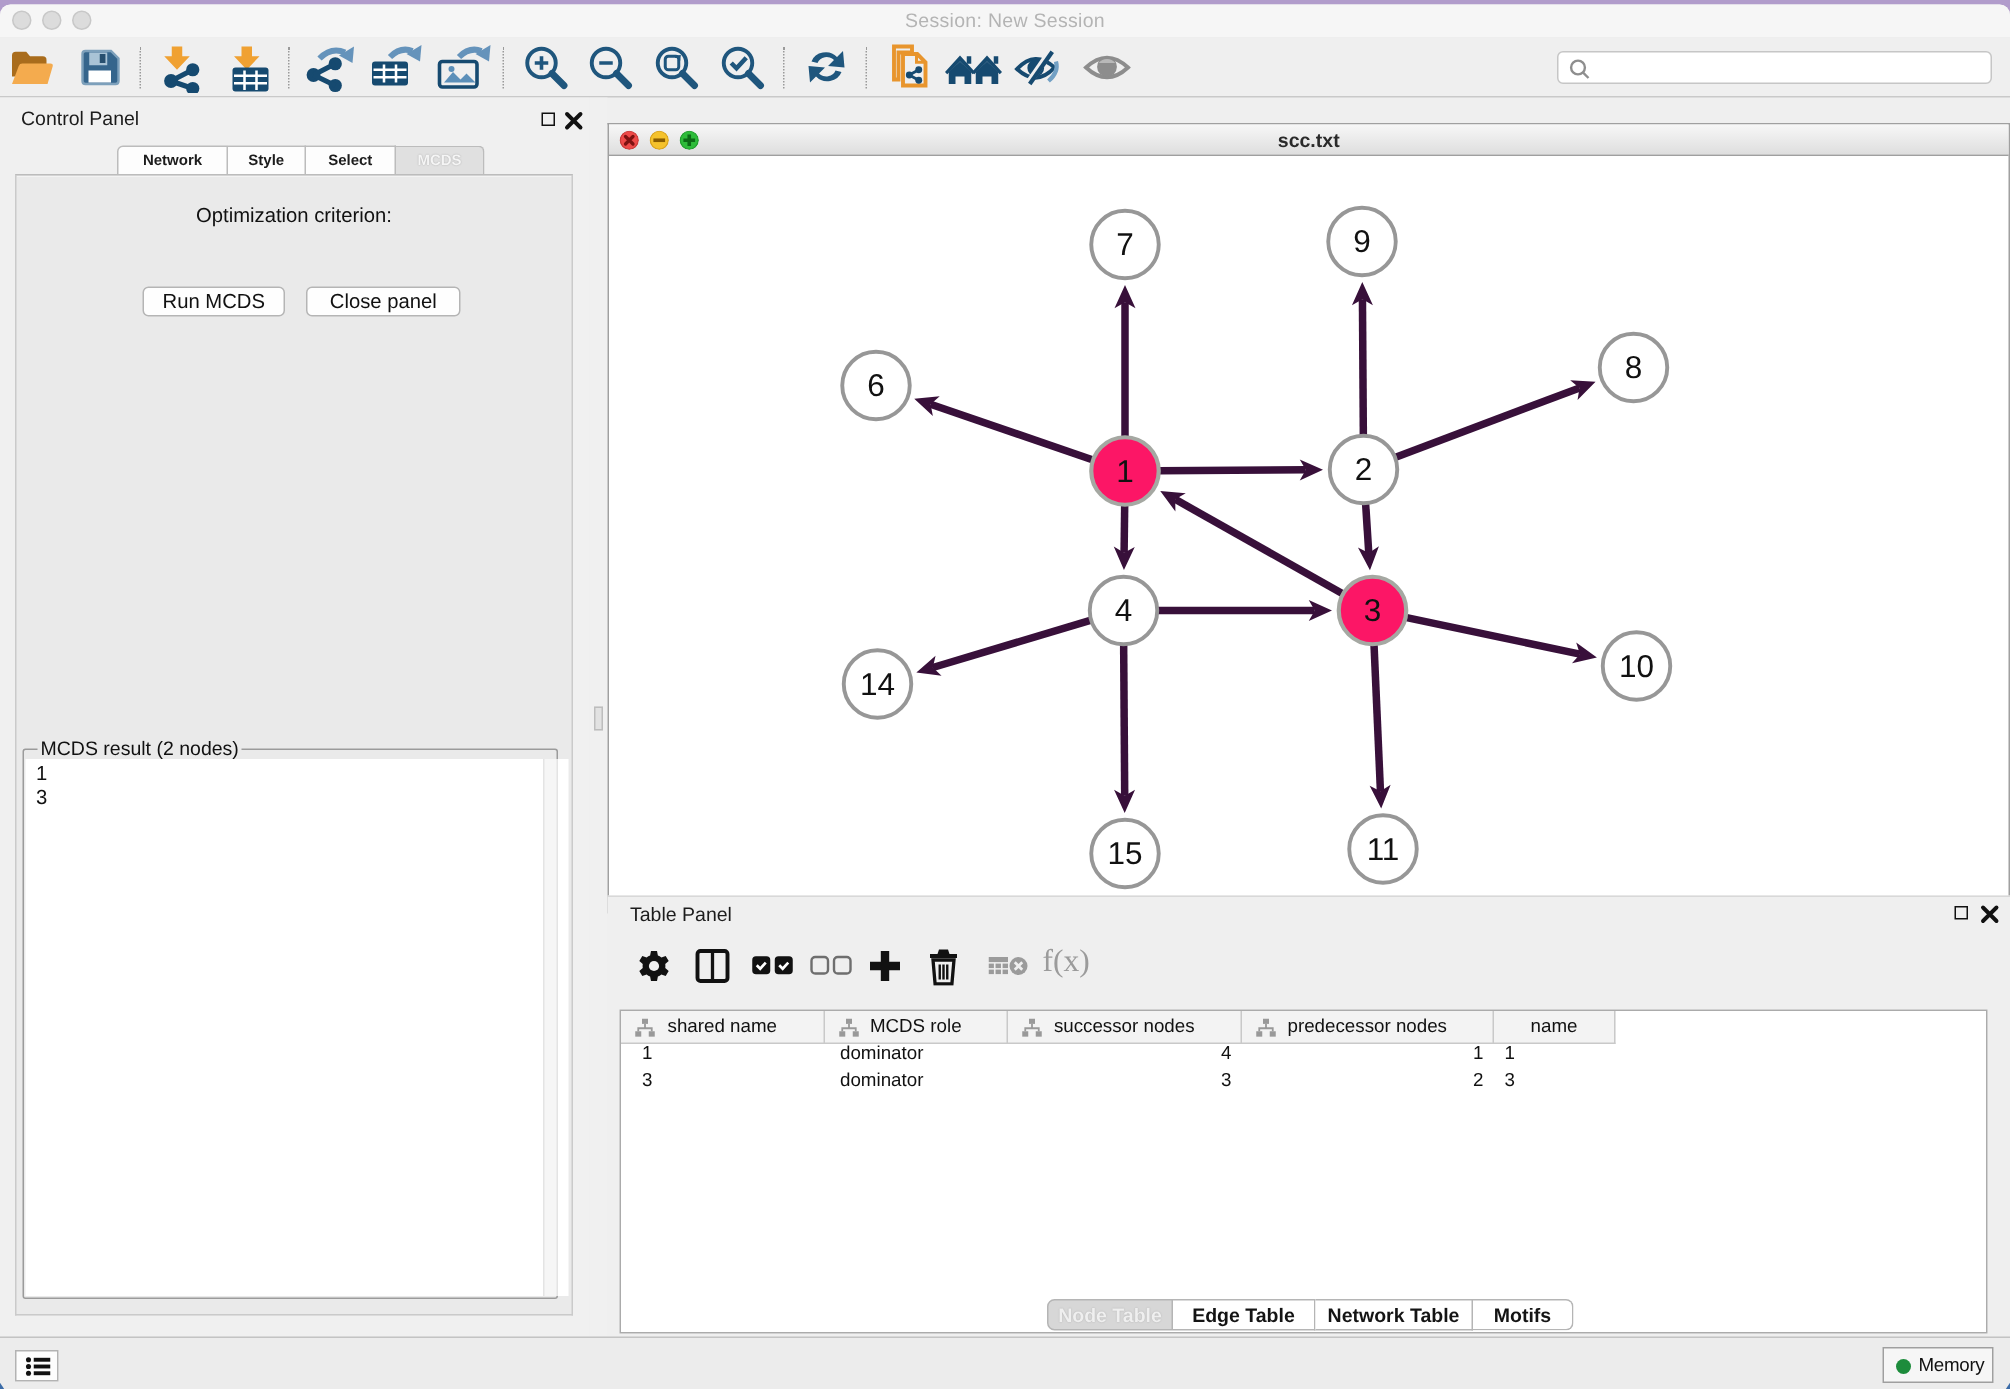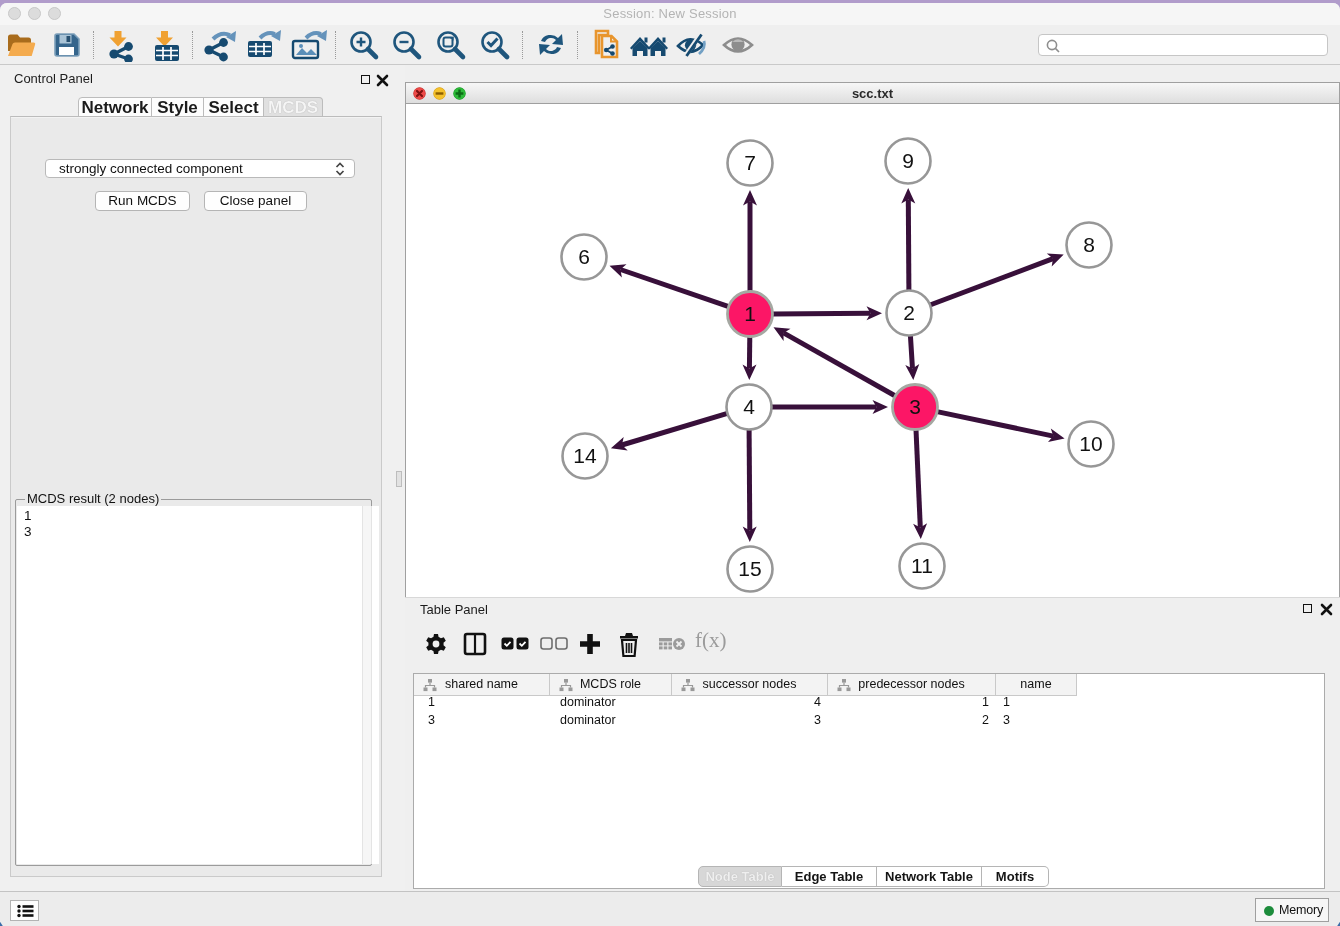--- a/index.html
+++ b/index.html
@@ -13,21 +13,21 @@
 
 #toolbar { position:absolute; left:0; top:22px; width:1340px; height:40px; background:#efefef; border-bottom:1px solid #c9c9c9; }
 .tsep { position:absolute; top:6px; height:28px; width:0; border-left:1px dotted #9a9a9a; }
 .ticon { position:absolute; top:3px; }
 #searchbox { position:absolute; left:1038px; top:9px; width:290px; height:22px; background:#fff; border:1px solid #c6c6c6; border-radius:4px; }
 
 #cpanel { position:absolute; left:0; top:62px; width:393px; height:826px; background:#f0f0f0; }
 #cpanel-title { position:absolute; left:14px; top:6px; font-size:13px; color:#1c1c1c; }
 .wbtn-sq { position:absolute; top:10px; width:9px; height:9px; border:1.5px solid #111; }
 
-.tab { position:absolute; top:32px; height:20px; background:#fdfdfd; border:1px solid #bcbcbc; font-size:17px; font-weight:700; color:#1c1c1c; text-align:center; line-height:19px; }
+.tab { position:absolute; top:32px; height:20px; background:#fdfdfd; border:1px solid #bcbcbc; font-size:10px; font-weight:700; color:#1c1c1c; text-align:center; line-height:19px; }
 .tabsel { background:#e0e0e0; color:#f5f5f5; text-shadow:0 0 1px #9f9f9f; }
 #cpane { position:absolute; left:10px; top:51px; width:372px; height:761px; background:#eaeaea; border:1px solid #cacaca; border-top:1px solid #bcbcbc; box-shadow:inset 0 1px 0 #f3f3f3; }
 #optlabel { position:absolute; left:0; top:19px; width:100%; text-align:center; font-size:13.5px; color:#111; }
 #dropdown { position:absolute; left:34px; top:42px; width:310px; height:19px; background:#fff; border:1px solid #b9b9b9; border-radius:4px; font-size:13.5px; color:#111; line-height:17px; padding-left:13px; }
 .btn { position:absolute; top:74px; height:20px; background:#fefefe; border:1px solid #b5b5b5; border-radius:4px; font-size:13.5px; color:#111; text-align:center; line-height:18px; }
 
 #mcdsgroup { position:absolute; left:4px; top:382px; width:357px; height:367px; border:1px solid #9b9b9b; border-radius:2px; }
 #mcdslabel { position:absolute; left:9px; top:-9px; background:#eaeaea; padding:0 2px; font-size:13px; color:#111; }
 #mcdsarea { position:absolute; left:1px; top:6px; width:362px; height:358px; background:#fff; }
 #mcdsarea .ln { position:absolute; left:7px; font-size:13.5px; color:#111; }
@@ -204,26 +204,21 @@
   <div id="cpanel-title">Control Panel</div>
   <div class="wbtn-sq" style="left:361px"></div>
   <svg style="position:absolute;left:376px;top:9px" width="13" height="13" viewBox="0 0 13 13">
         <path d="M2 2 L11 11 M11 2 L2 11" stroke="#111" stroke-width="2.6" stroke-linecap="round"></path>
       </svg>
   <div class="tab" style="left:78px;width:74px;border-radius:4px 0 0 0">Network</div>
   <div class="tab" style="left:152px;width:52px;border-left:none">Style</div>
   <div class="tab" style="left:204px;width:60px;border-left:none">Select</div>
   <div class="tab tabsel" style="left:264px;width:59px;border-left:none;border-radius:0 4px 0 0">MCDS</div>
   <div id="cpane">
-    <div id="dropdown">strongly connected component
-      <svg width="10" height="14" style="position:absolute;right:9px;top:2px" viewBox="0 0 10 14">
-        <path d="M1.5 5 L5 1.5 L8.5 5" fill="none" stroke="#444" stroke-width="1.7"></path>
-        <path d="M1.5 9 L5 12.5 L8.5 9" fill="none" stroke="#444" stroke-width="1.7"></path>
-      </svg>
-    </div>
+    <div id="optlabel">Optimization criterion:</div>
     <div class="btn" style="left:84px;width:95px">Run MCDS</div>
     <div class="btn" style="left:193px;width:103px">Close panel</div>
     <div id="mcdsgroup">
       <div id="mcdslabel">MCDS result (2 nodes)</div>
       <div id="mcdsarea">
         <div class="ln" style="top:2px">1</div>
         <div class="ln" style="top:18px">3</div>
         <div id="mcdsscroll"></div>
       </div>
     </div>

